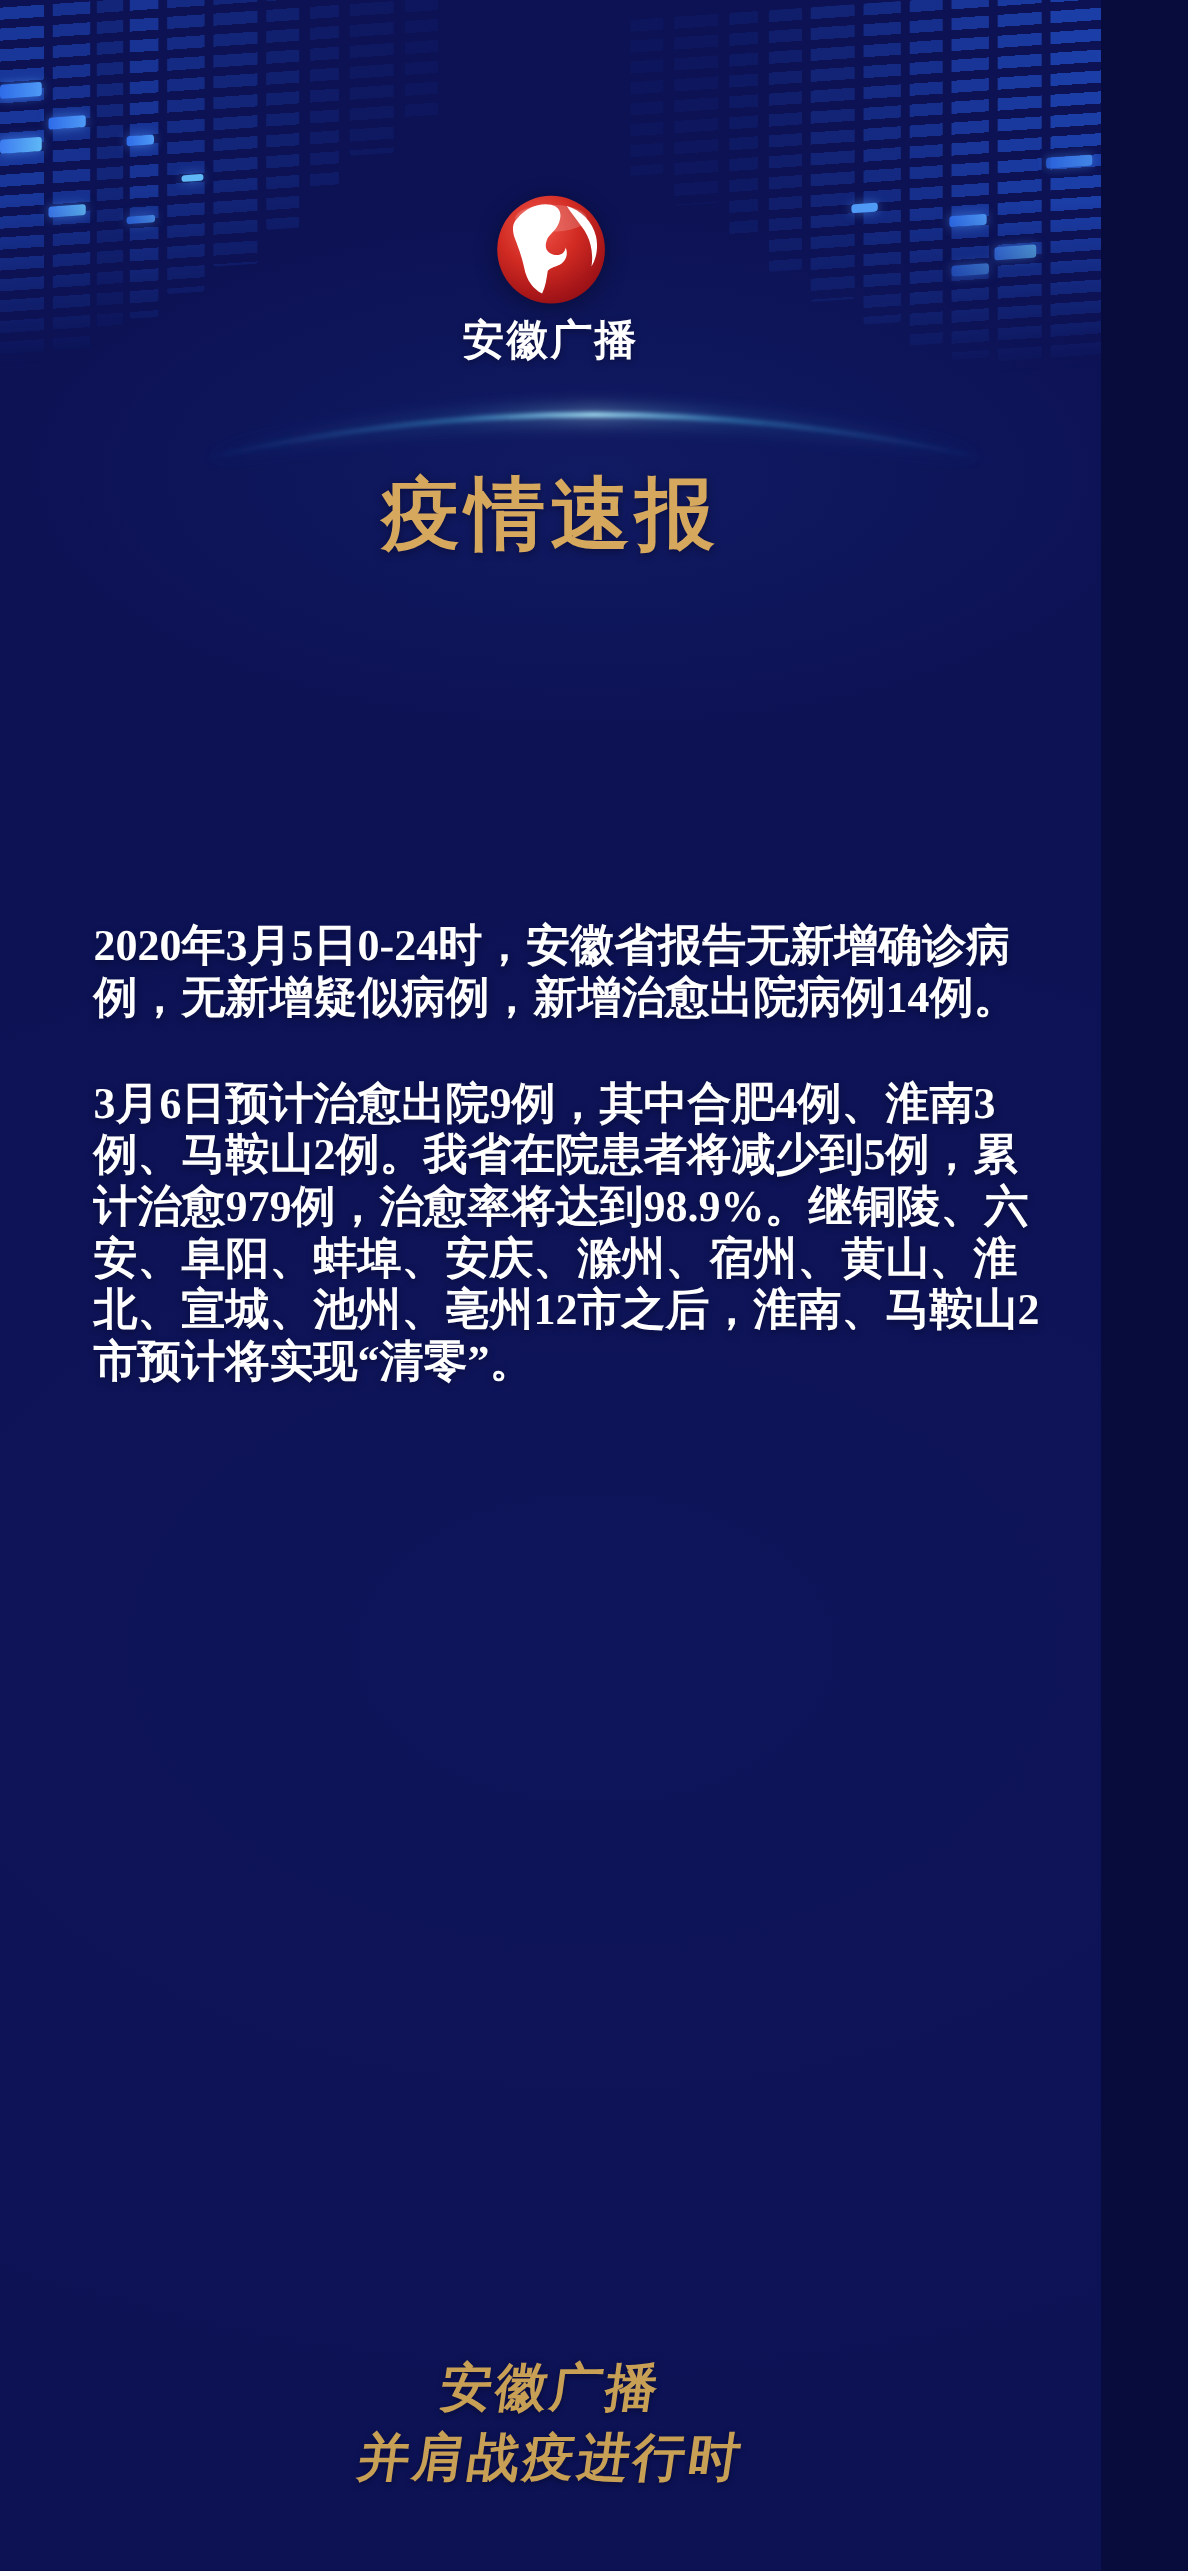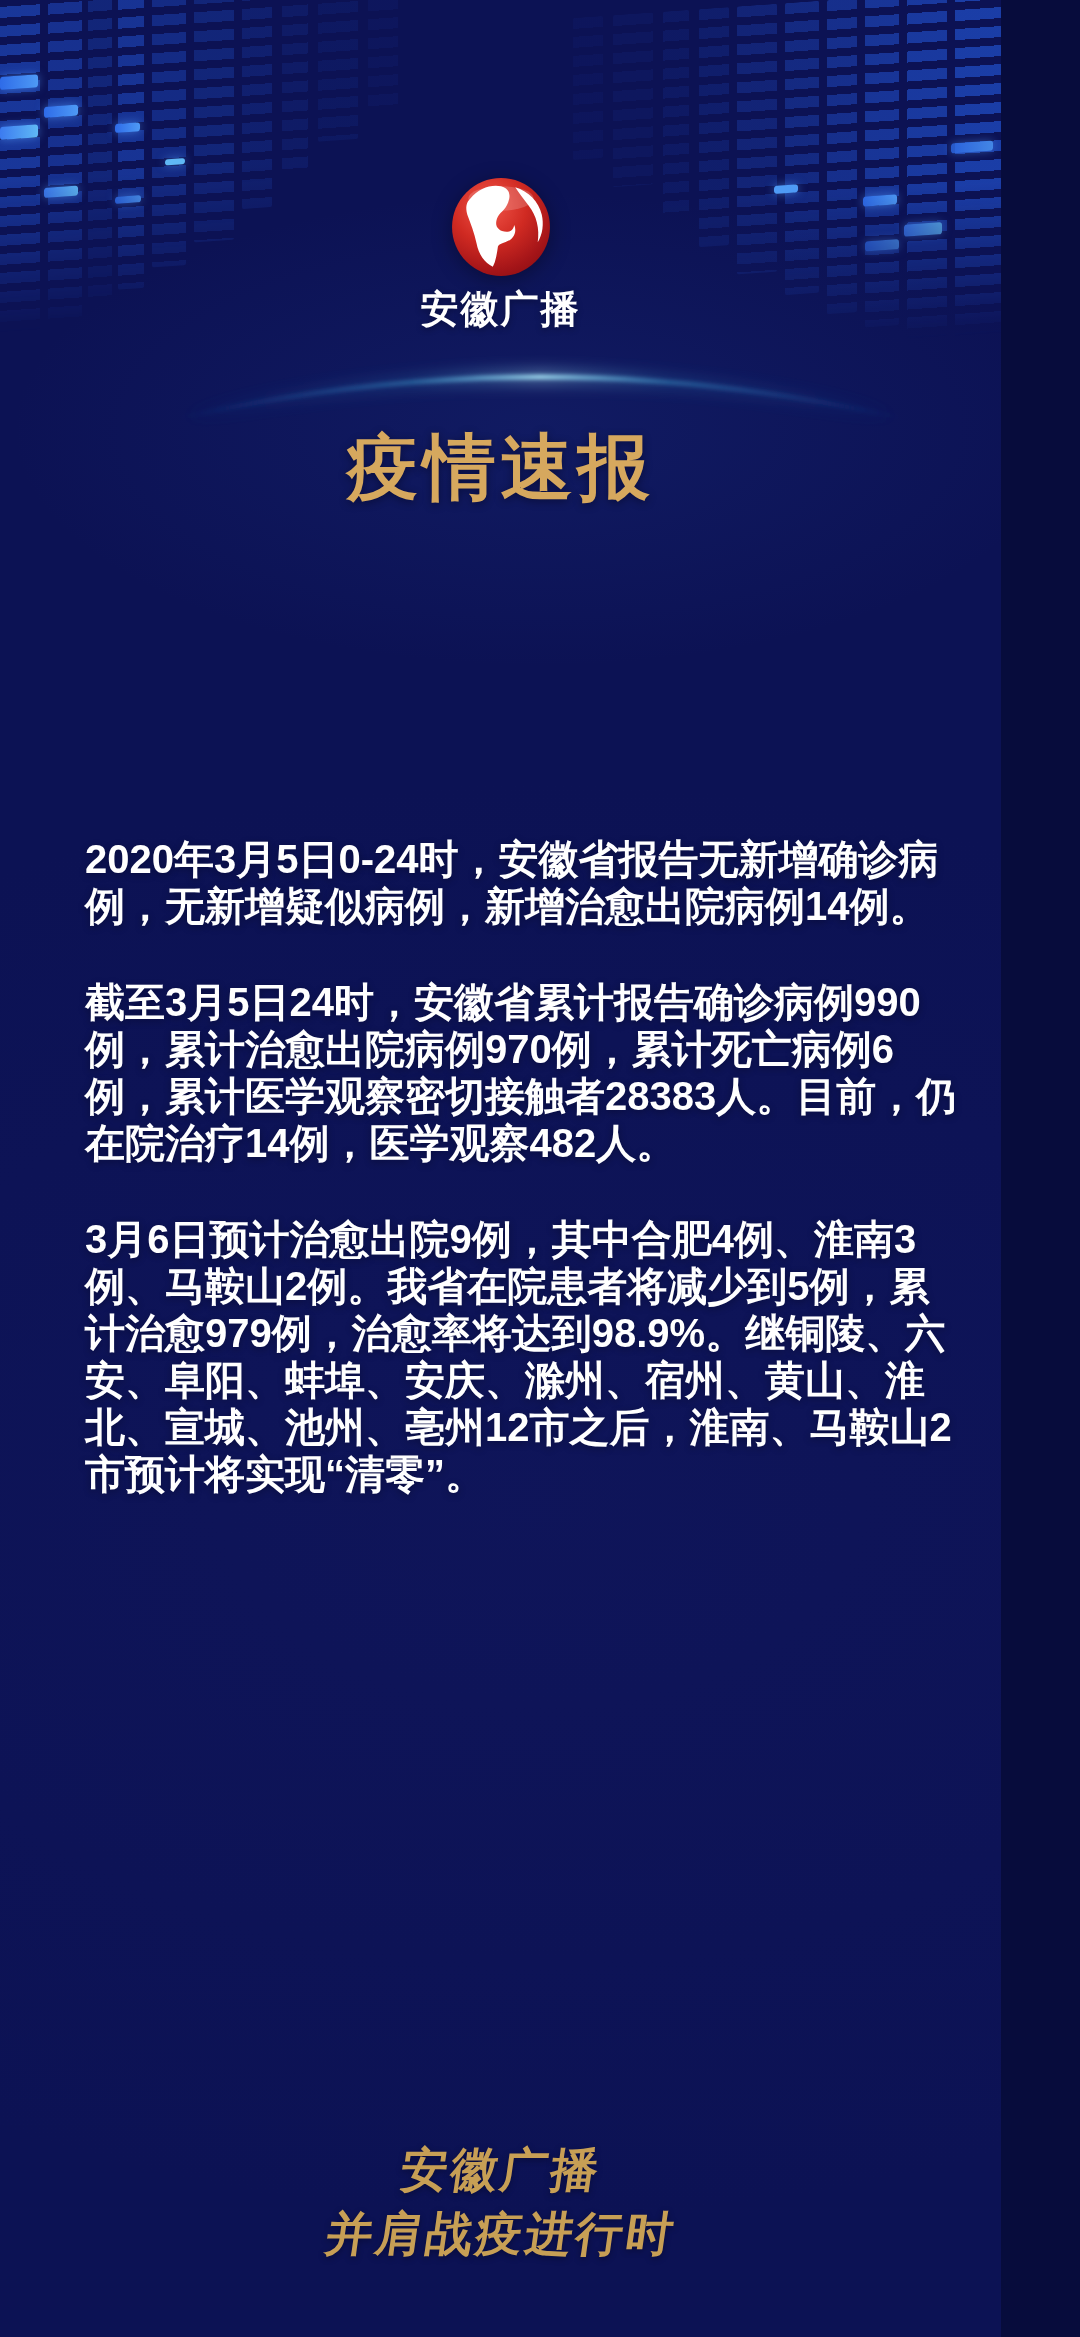--- a/index.html
+++ b/index.html
@@ -62,21 +62,21 @@
   
   .arc{position:absolute;top:330px;left:140px;width:800px;height:110px;}
   
   .title{position:absolute;top:420px;left:0;width:100%;text-align:center;
       font-family:"DejaVu Serif","Liberation Serif",serif;
       font-size:72px;font-weight:900;letter-spacing:5px;color:#D6A85E;
       text-shadow:0 2px 8px rgba(0,0,20,.45);}
   
   .report{position:absolute;top:836px;left:85px;width:918px;color:#FFFFFF;
       font-size:40px;line-height:47px;font-weight:bold;
-      text-shadow:0 2px 7px rgba(0,0,15,.35);}
+      text-shadow:0 2px 7px rgba(0,0,15,.35);font-family:Liberation Serif, serif;}
   .report p{margin:0 0 49px 0;white-space:pre-line;}
   
   .footer{position:absolute;top:2146px;left:0;width:100%;text-align:center;color:#C79F55;}
   .footer .fline{font-size:47px;font-weight:900;letter-spacing:3px;line-height:47px;
       text-shadow:0 2px 6px rgba(0,0,20,.4);}
   .footer .fline + .fline{margin-top:17px;}
   .footer .skew{display:inline-block;transform:skewX(-8deg);}
 </style>
 </head>
 <body>
@@ -172,24 +172,20 @@
     </defs>
     <path d="M 40 88 Q 400 6 760 88" stroke="url(#arcg)" stroke-width="10" fill="none" filter="url(#b2)" opacity="0.55"></path>
     <path d="M 40 88 Q 400 6 760 88" stroke="url(#arcg)" stroke-width="4" fill="none" filter="url(#b1)"></path>
   </svg>
 
   <div class="title">疫情速报</div>
 
   <div class="report">
     <p>2020年3月5日0-24时，安徽省报告无新增确诊病
 例，无新增疑似病例，新增治愈出院病例14例。</p>
-    <p>截至3月5日24时，安徽省累计报告确诊病例990
-例，累计治愈出院病例970例，累计死亡病例6
-例，累计医学观察密切接触者28383人。目前，仍
-在院治疗14例，医学观察482人。</p>
     <p>3月6日预计治愈出院9例，其中合肥4例、淮南3
 例、马鞍山2例。我省在院患者将减少到5例，累
 计治愈979例，治愈率将达到98.9%。继铜陵、六
 安、阜阳、蚌埠、安庆、滁州、宿州、黄山、淮
 北、宣城、池州、亳州12市之后，淮南、马鞍山2
 市预计将实现“清零”。</p>
   </div>
 
   <div class="footer">
     <div class="fline">

